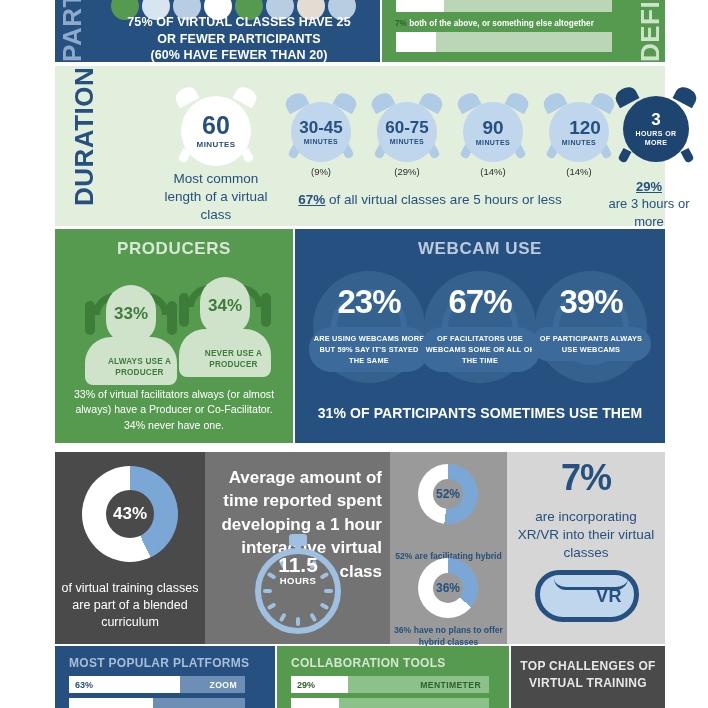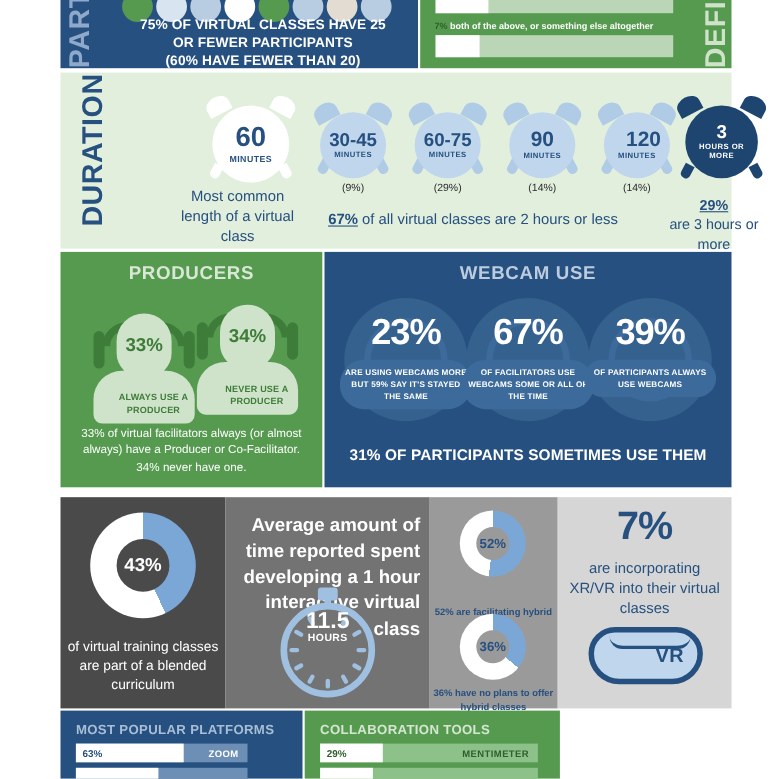--- a/index.html
+++ b/index.html
@@ -224,21 +224,21 @@
 
   .boxtitle{
     position:absolute;left:14px;top:10px;font-size:12px;font-weight:bold;letter-spacing:.3px;
   }
   #platforms .boxtitle{color:#A9BED6;}
   #collab .boxtitle{color:#D4E6D1;}
   #challenges .boxtitle{
     left:0;width:100%;top:12px;text-align:center;color:#E8E8E8;font-size:12px;line-height:1.4;
   }
   .barrow{
-    position:absolute;left:14px;width:156px;height:17px;display:flex;align-items:center;
+    position:absolute;left:14px;width:176px;height:17px;display:flex;align-items:center;
   }
   #collab .barrow{width:198px;}
   .barrow .track{position:absolute;inset:0;}
   #platforms .barrow .track{background:#6E8FB5;}
   #collab .barrow .track{background:#8CC189;}
   .barrow .fill{position:absolute;left:0;top:0;height:100%;background:#ffffff;}
   .barrow .pct{position:relative;z-index:2;margin-left:6px;font-size:9px;font-weight:bold;}
   #platforms .barrow .pct{color:#26507F;}
   #collab .barrow .pct{color:#2F5F2C;}
   .barrow .nm{
@@ -281,21 +281,21 @@
     </div>
     <div class="defbar" id="defbar2">
         <span class="fill"></span>
       </div>
     <div class="vtitle df-label">DEFINITION</div>
   </div>
 
   <div class="sect" id="duration">
     <div class="vtitle du-label">DURATION</div>
 
-    <div class="clock" style="left:128px;top:18px;width:90px;height:86px;">
+    <div class="clock" style="left:116px;top:18px;width:90px;height:86px;">
       <div class="bell" style="left:4px;top:4px;background:#ffffff;transform:rotate(-28deg);"></div>
       <div class="bell" style="right:4px;top:4px;background:#ffffff;transform:rotate(28deg);"></div>
       <div class="foot" style="left:12px;top:66px;background:#ffffff;transform:rotate(28deg);"></div>
       <div class="foot" style="right:12px;top:66px;background:#ffffff;transform:rotate(-28deg);"></div>
       <div class="face" style="left:10px;top:12px;width:70px;height:70px;background:#ffffff;">
         <span class="num" style="color:#26507F;font-size:25px;">60</span>
         <span class="min" style="color:#26507F;font-size:8px;margin-top:2px;">MINUTES</span>
       </div>
     </div>
 
@@ -353,21 +353,21 @@
       <div class="foot" style="left:12px;top:66px;background:#1D456F;transform:rotate(28deg);"></div>
       <div class="foot" style="right:12px;top:66px;background:#1D456F;transform:rotate(-28deg);"></div>
       <div class="face" style="left:12px;top:12px;width:66px;height:66px;background:#1D456F;">
         <span class="num" style="color:#ffffff;font-size:17px;">3</span>
         <span class="min" style="color:#ffffff;font-size:7px;margin-top:2px;width:52px;text-align:center;line-height:1.2;">HOURS OR MORE</span>
       </div>
     </div>
 
     <div class="mostcommon">Most common length of a virtual class</div>
     <div class="line67">
-      <u>67%</u><span> of all virtual classes are 2 hours or less</span>
+      <u>67%</u><span> of all virtual classes are 5 hours or less</span>
     </div>
     <div class="tail29">
       <u>29%</u><br>
       <span>are 3 hours or more</span>
     </div>
   </div>
 
   <div class="sect" id="producers">
     <h2>PRODUCERS</h2>
 
@@ -512,14 +512,17 @@
       <span class="fill" style="width:29%;"></span>
       <span class="pct">29%</span>
       <span class="nm">MENTIMETER</span>
     </div>
     <div class="barrow" style="top:52px;">
       <span class="track"></span>
       <span class="fill" style="width:24%;"></span>
     </div>
   </div>
 
+  <div class="sect" id="challenges">
+    <div class="boxtitle">TOP CHALLENGES OF VIRTUAL TRAINING</div>
+  </div>
 
 </div>
 
 </body></html>

